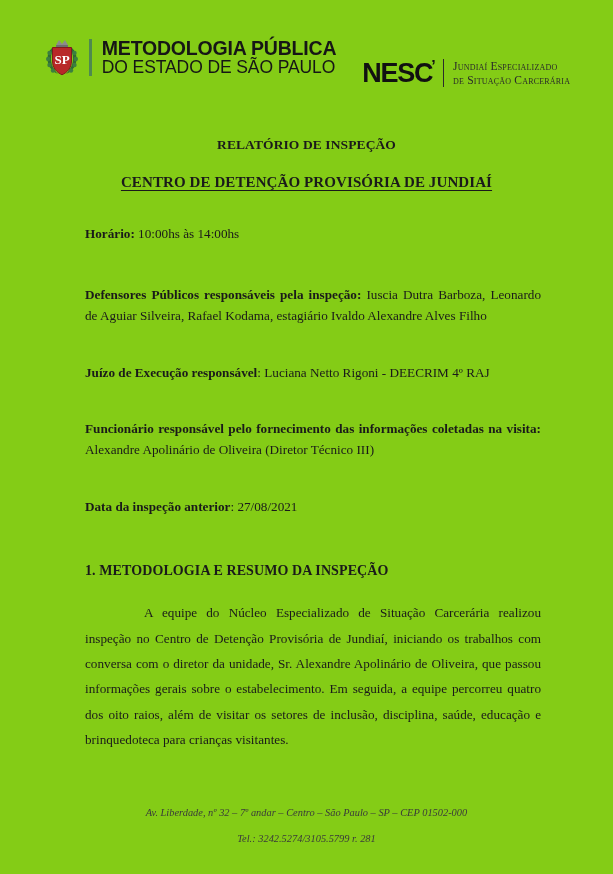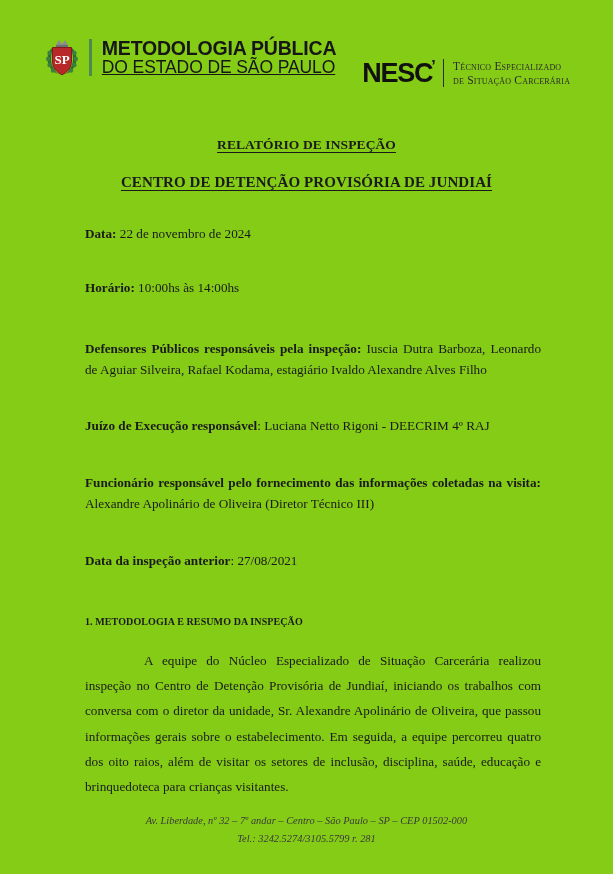--- a/index.html
+++ b/index.html
@@ -62,21 +62,20 @@
     font-size: 19.5px;
     font-weight: bold;
     letter-spacing: -0.2px;
     white-space: nowrap;
   }
   .dp-line2 {
     font-size: 17.5px;
     font-weight: normal;
     letter-spacing: -0.1px;
     white-space: nowrap;
-    text-decoration: underline;
   }
 
   .nesc-logo {
     display: flex;
     align-items: center;
     gap: 6px;
     margin-top: 32px;
   }
   .nesc-mark {
     font-family: "Liberation Sans", "DejaVu Sans", sans-serif;
@@ -110,21 +109,20 @@
   }
 
   
   .doc-titles {
     text-align: center;
     margin-top: 44px;
   }
   .doc-title {
     font-size: 13.5px;
     font-weight: bold;
-    text-decoration: underline;
     text-underline-offset: 2.5px;
     letter-spacing: 0.1px;
   }
   .doc-subtitle {
     font-size: 15px;
     font-weight: bold;
     text-decoration: underline;
     text-underline-offset: 2.5px;
     margin-top: 21px;
     letter-spacing: 0.1px;
@@ -141,21 +139,21 @@
     margin-top: 33px;
   }
   .field-defensores { margin-top: 40px; }
   .field-juizo { margin-top: 36px; }
   .field-funcionario { margin-top: 36px; }
   .field-anterior { margin-top: 36px; }
   .field .lbl { font-weight: bold; }
 
   .section-heading {
     margin-top: 42px;
-    font-size: 10px;
+    font-size: 14px;
     font-weight: bold;
     letter-spacing: 0.1px;
     text-align: left;
   }
   .para {
     margin-top: 18px;
     text-indent: 59px;
     text-align: justify;
     line-height: 1.92;
     font-size: 13.2px;
@@ -166,21 +164,21 @@
     position: absolute;
     left: 0;
     right: 0;
     bottom: 30px;
     text-align: center;
     font-style: italic;
     font-size: 10.4px;
     color: #3a3a3a;
     line-height: 1.1;
   }
-  .footer .f2 { margin-top: 6px; }
+  .footer .f2 { margin-top: 14px; }
 </style>
 </head>
 <body>
 
 <div class="page">
 
   <div class="header">
 
     <div class="dp-logo">
       <div class="crest">
@@ -209,37 +207,34 @@
       <div class="dp-text">
         <div class="dp-line1">METODOLOGIA PÚBLICA</div>
         <div class="dp-line2">DO ESTADO DE SÃO PAULO</div>
       </div>
     </div>
 
     <div class="nesc-logo">
       <div class="nesc-mark"><span>NESC</span><span class="tick">’</span></div>
       <div class="nesc-divider"></div>
       <div class="nesc-sub">
-        <div>Técnico Especializado</div>
+        <div>Jundiaí Especializado</div>
         <div>de  Situação Carcerária</div>
       </div>
     </div>
 
   </div>
 
   <div class="doc-titles">
     <div class="doc-title">RELATÓRIO DE INSPEÇÃO</div>
     <div class="doc-subtitle">CENTRO DE DETENÇÃO PROVISÓRIA DE JUNDIAÍ</div>
   </div>
 
   <div class="content">
 
-    <div class="field">
-      <span class="lbl">Data:</span><span> 22 de novembro de 2024</span>
-    </div>
 
     <div class="field">
       <span class="lbl">Horário:</span><span> 10:00hs às 14:00hs</span>
     </div>
 
     <div class="field field-defensores">
       <span class="lbl">Defensores Públicos responsáveis pela inspeção:</span><span> Iuscia Dutra Barboza, Leonardo de Aguiar Silveira, Rafael Kodama, estagiário Ivaldo Alexandre Alves Filho</span>
     </div>
 
     <div class="field field-juizo">

